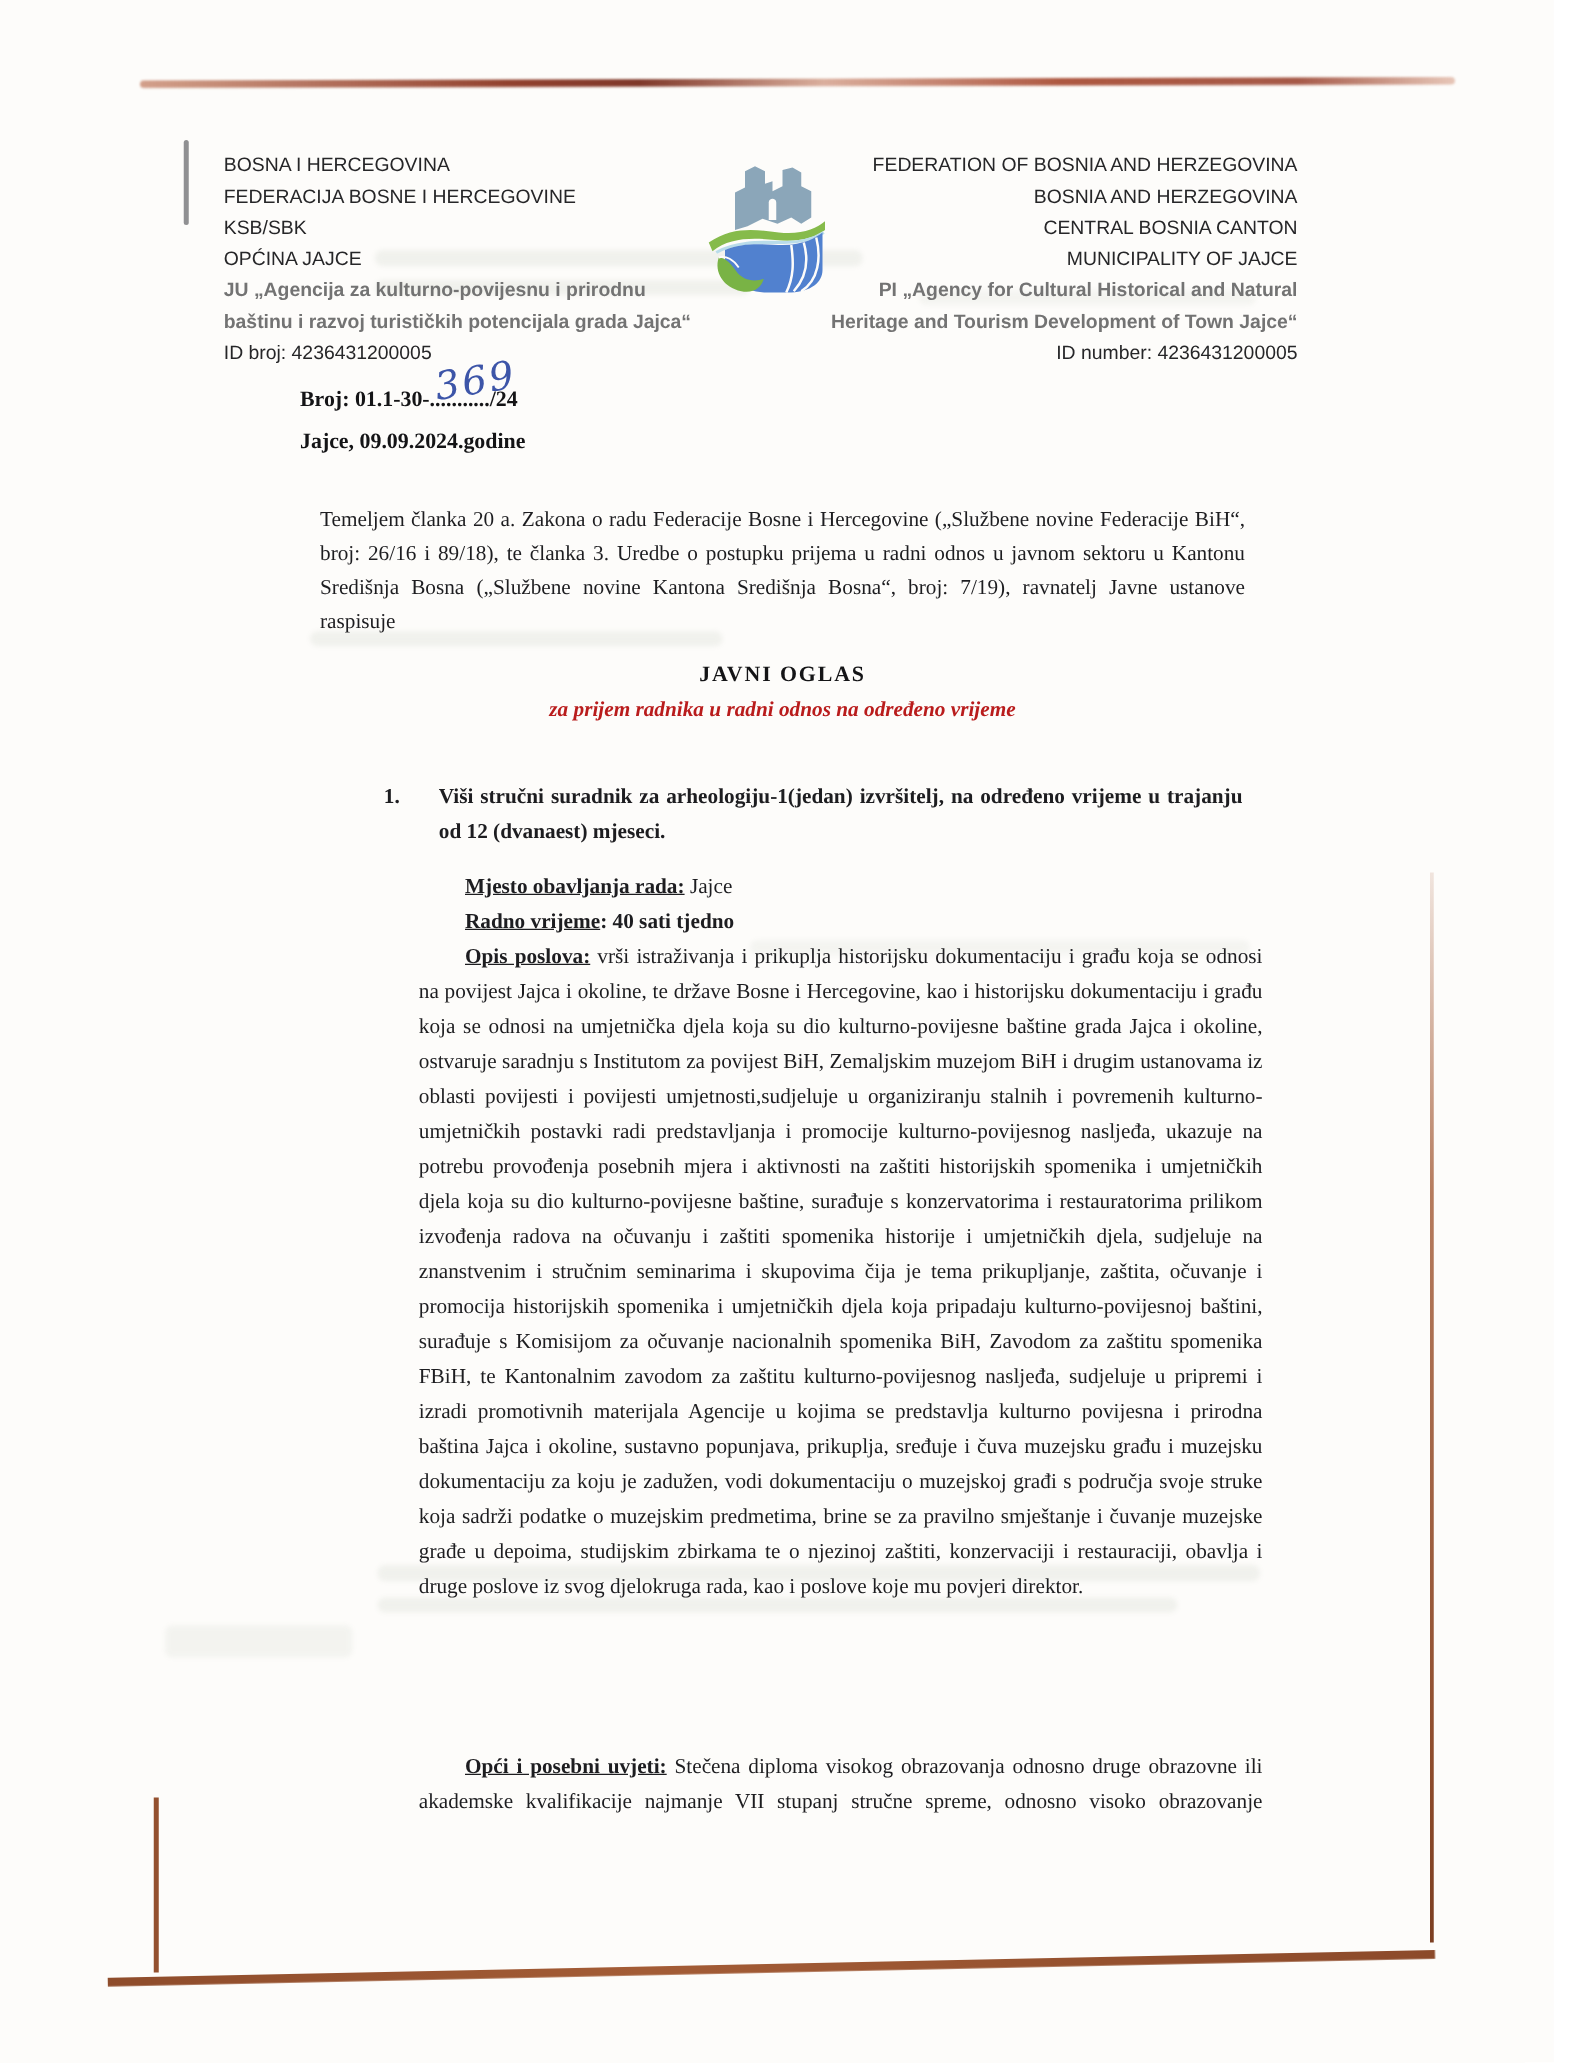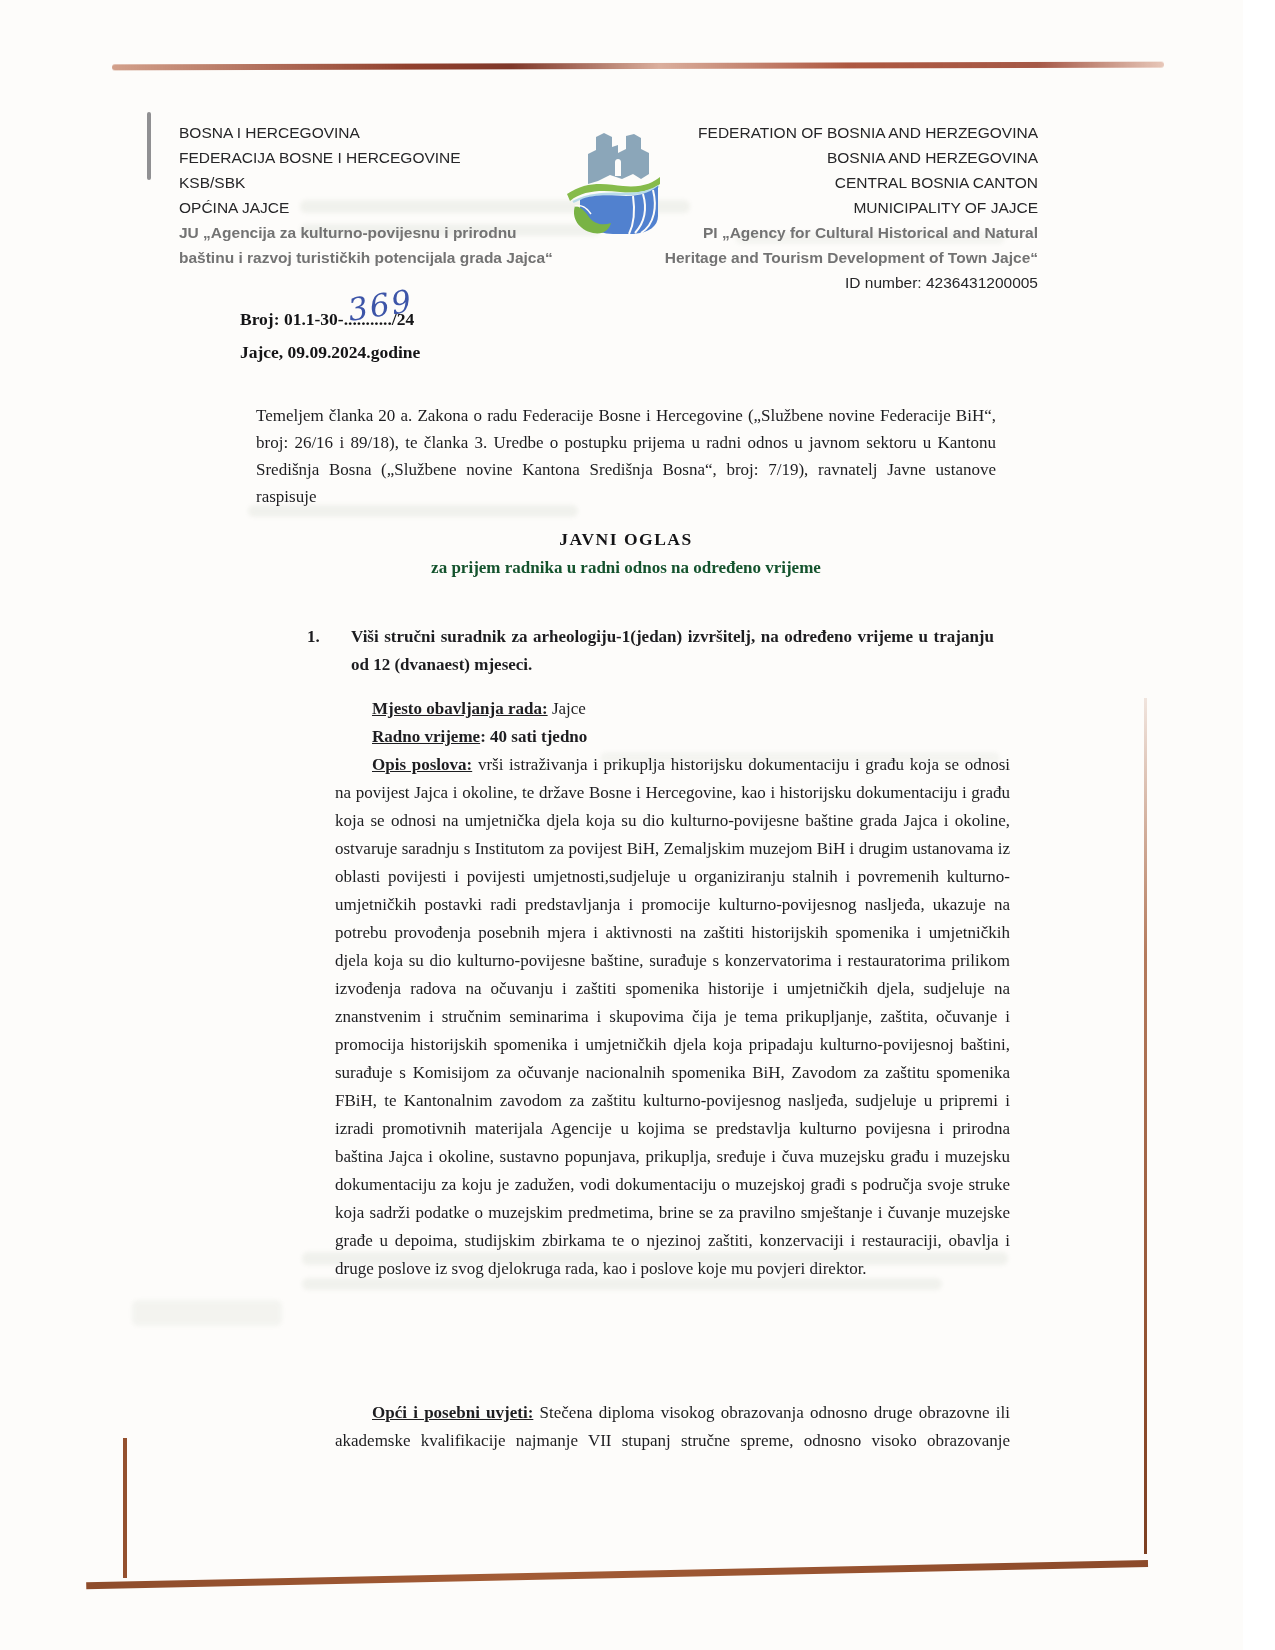--- a/index.html
+++ b/index.html
@@ -71,21 +71,21 @@
     position:absolute;left:240px;top:386px;width:772px;
     font-size:17px;line-height:27px;
   }
   .intro{text-align:justify;margin:16px;}
   .doc-title{
     margin:11px 0 0 0;text-align:center;
     font-size:17.5px;font-weight:bold;letter-spacing:1.5px;color:#141416;
   }
   .doc-subtitle{
     margin:1px 0 0 0;text-align:center;
-    font-size:17px;font-weight:bold;color:#14532d;
+    font-size:17px;font-weight:bold;color:#b91c1c;font-style:italic;
   }
   .item{position:relative;margin:42px 0 0 95px;width:675px;line-height:28px;}
   .item-number{position:absolute;left:-28px;top:0;font-weight:bold;}
   .item-title{font-weight:bold;text-align:justify;margin:16px;}
   .field{margin:0;}
   .lbl{font-weight:bold;text-decoration:underline;margin-left:37px;}
   .lblb{font-weight:bold;}
   .duties{text-align:justify;margin:0;}
   .conditions{text-align:justify;text-align-last:justify;margin:116px 0 0 0;}
 </style>
@@ -109,20 +109,21 @@
   <div class="ghost" style="left:302px;top:1278px;width:640px;height:12px;"></div>
   <div class="ghost" style="left:132px;top:1300px;width:150px;height:26px;opacity:.08;"></div>
 
   <div class="hdr hdr-left">
     <div>BOSNA I HERCEGOVINA</div>
     <div>FEDERACIJA BOSNE I HERCEGOVINE</div>
     <div>KSB/SBK</div>
     <div>OPĆINA JAJCE</div>
     <div class="b">JU „Agencija za kulturno-povijesnu i prirodnu</div>
     <div class="b">baštinu i razvoj turističkih potencijala grada Jajca“</div>
+    <div>ID broj: 4236431200005</div>
   </div>
 
   <div class="logo-wrap">
     <svg width="100" height="115" viewBox="0 0 100 115">
 
       <path d="M25,62 L25,32 L33,28 L33,15 L41,11 L49,15 L49,25 L55,23 L55,31 L63,27 L63,14 L71,12 L78,16 L78,27 L86,31 L86,52 L78,57 L70,52 L59,57 L47,53 L35,59 Z" fill="#8ba6b9"></path>
       <path d="M52,40 C52,36 58,36 58,40 L58,54 L52,54 Z" fill="#fdfcfa"></path>
 
       <path d="M4,72 C24,58 44,62 60,64 C78,66 90,61 97,55 L97,62 C88,69 74,72 57,70 C39,68 20,68 7,79 Z" fill="#86bb4b"></path>
 

